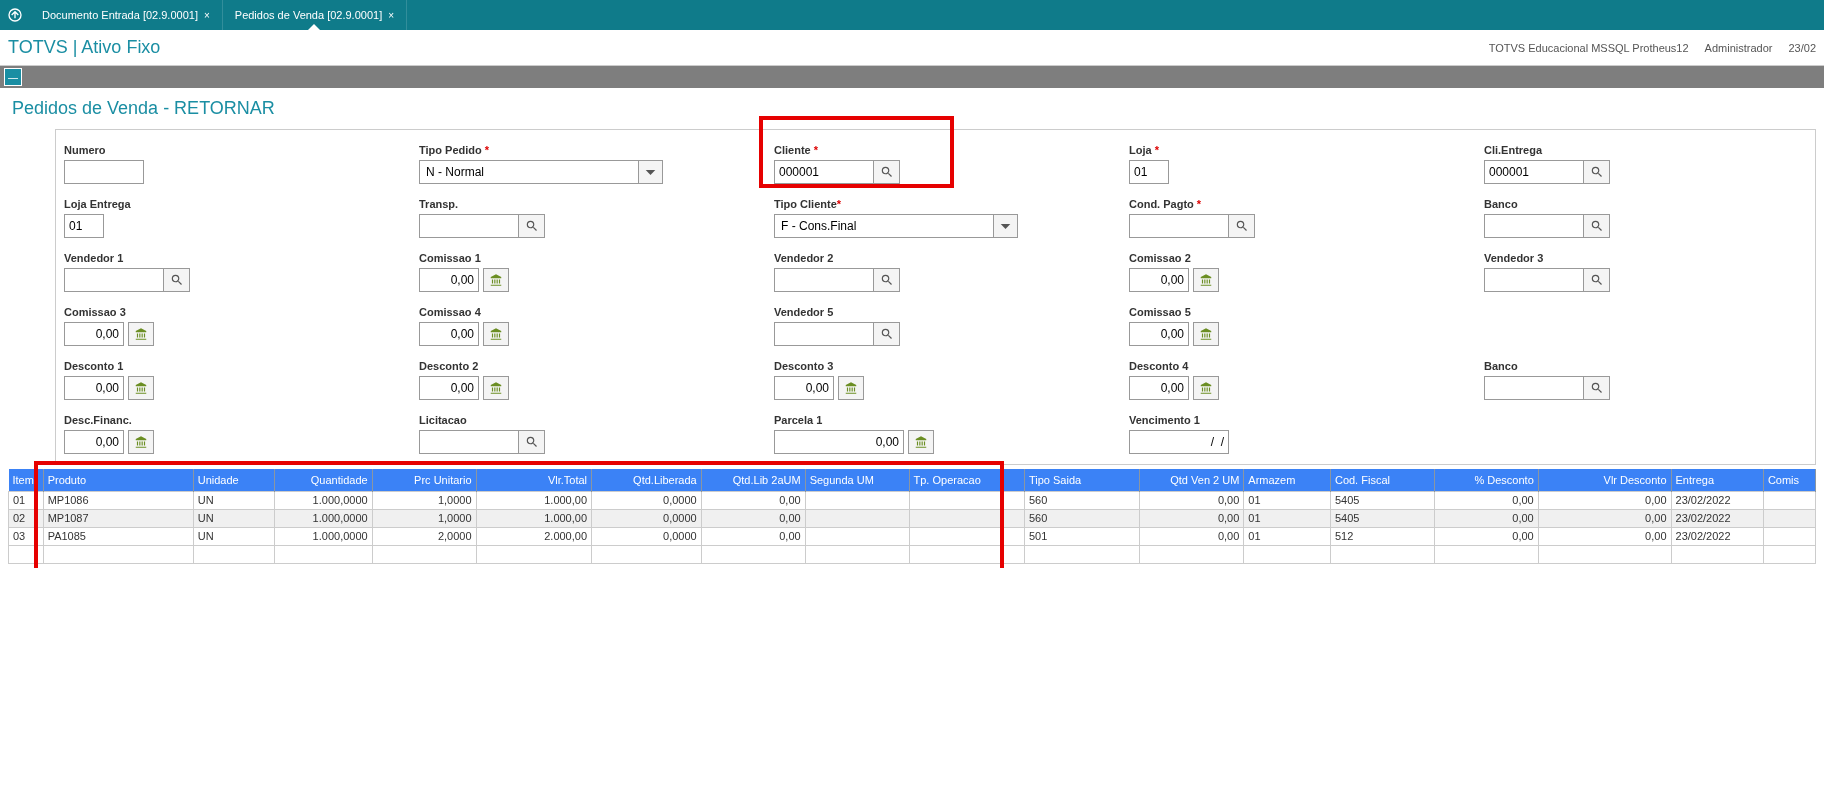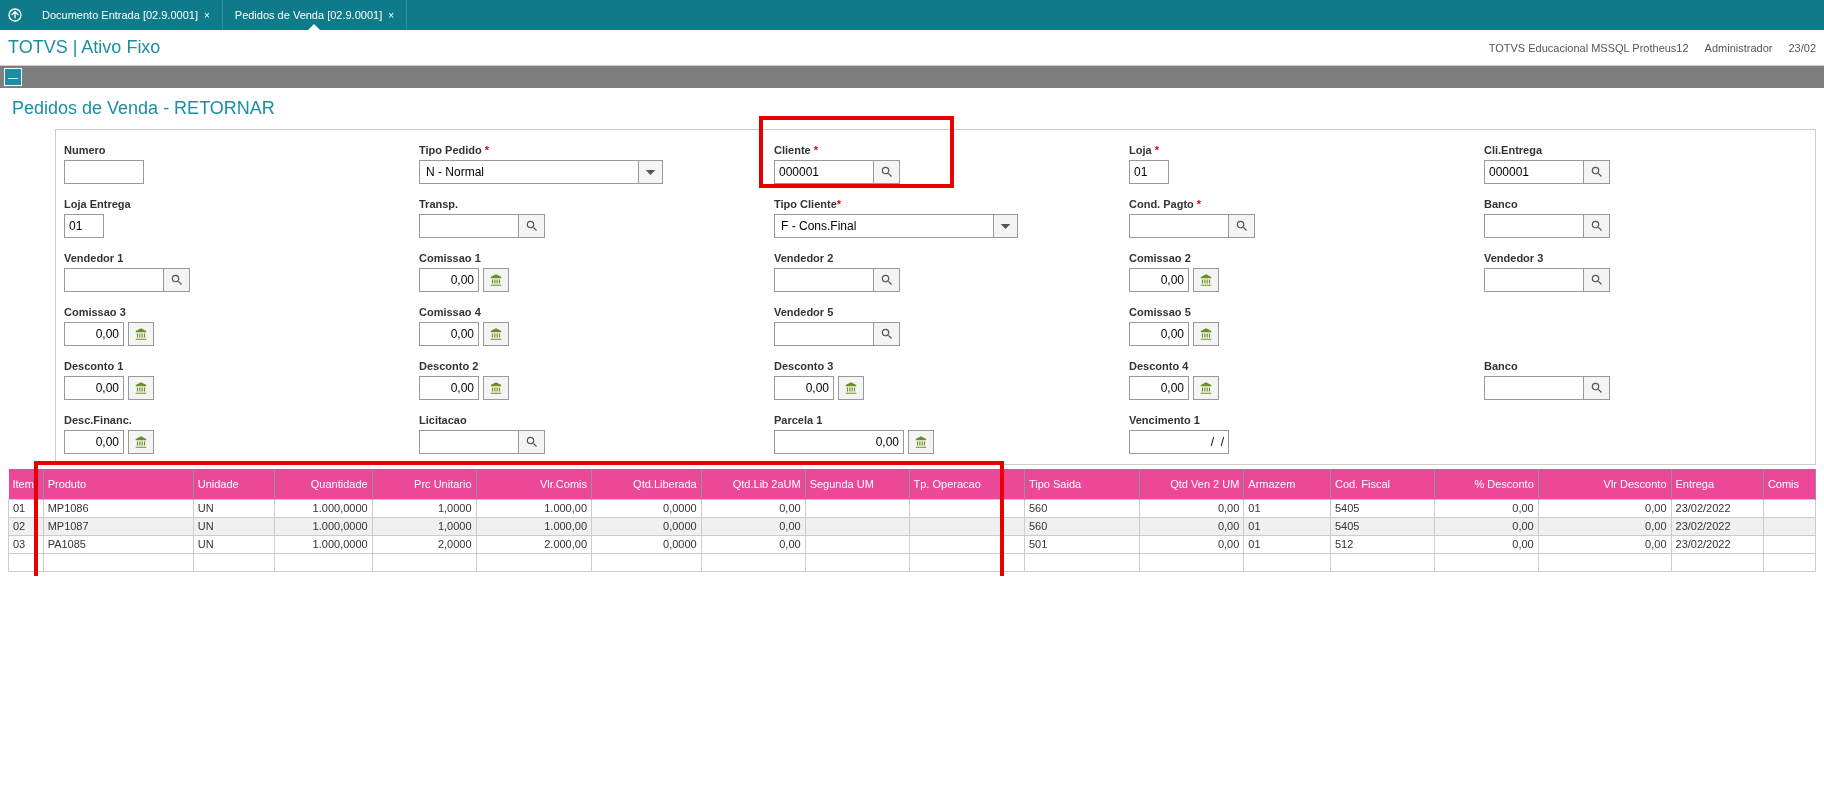--- a/index.html
+++ b/index.html
@@ -41,21 +41,21 @@
   .btn-ico.sep { margin-left:4px; border-left:1px solid #999; }
 
   .dropdown { display:flex;align-items:center; }
   .dropdown input { height:24px; border:1px solid #999; padding:2px 6px; width:220px; font-size:12px; }
   .dropdown .dd-btn { width:24px; height:24px; border:1px solid #999; border-left:none; background:#f4f4f4; display:flex; align-items:center; justify-content:center; }
 
   .highlight-box { position:absolute; border:4px solid #e60000; pointer-events:none; z-index:10; }
 
   .grid-wrap { position:relative; margin-top:4px; }
   .grid { width:100%; border-collapse:collapse; table-layout:fixed; font-size:11px; }
-  .grid th { background:#ec4899; color:#fff; font-weight:normal; text-align:left; padding:3px 4px; border-right:1px solid #8a96a2; height:30px; white-space:nowrap; overflow:hidden; }
+  .grid th { background:#3b82f6; color:#fff; font-weight:normal; text-align:left; padding:3px 4px; border-right:1px solid #8a96a2; height:22px; white-space:nowrap; overflow:hidden; }
   .grid td { border:1px solid #ccc; padding:2px 4px; height:18px; white-space:nowrap; overflow:hidden; }
   .grid tr.alt td { background:#f0f0f0; }
   .grid td.r, .grid th.r { text-align:right; }
   .grid .empty-row td { height:18px; background:#fff; }
 
   .search-ico { fill:#555; }
   .calc-ico { fill:#6b8e23; }
 </style>
 </head>
 <body>
@@ -445,21 +445,21 @@
         <col style="width:80px">
           <col style="width:45px">
       </colgroup>
       <thead>
           <tr id="grid-head">
             <th>Item</th>
             <th>Produto</th>
             <th>Unidade</th>
             <th class="r">Quantidade</th>
             <th class="r">Prc Unitario</th>
-            <th class="r">Vlr.Comis</th>
+            <th class="r">Vlr.Total</th>
             <th class="r">Qtd.Liberada</th>
             <th class="r">Qtd.Lib 2aUM</th>
             <th>Segunda UM</th>
             <th>Tp. Operacao</th>
             <th>Tipo Saida</th>
             <th class="r">Qtd Ven 2 UM</th>
             <th>Armazem</th>
             <th>Cod. Fiscal</th>
             <th class="r">% Desconto</th>
             <th class="r">Vlr Desconto</th>

